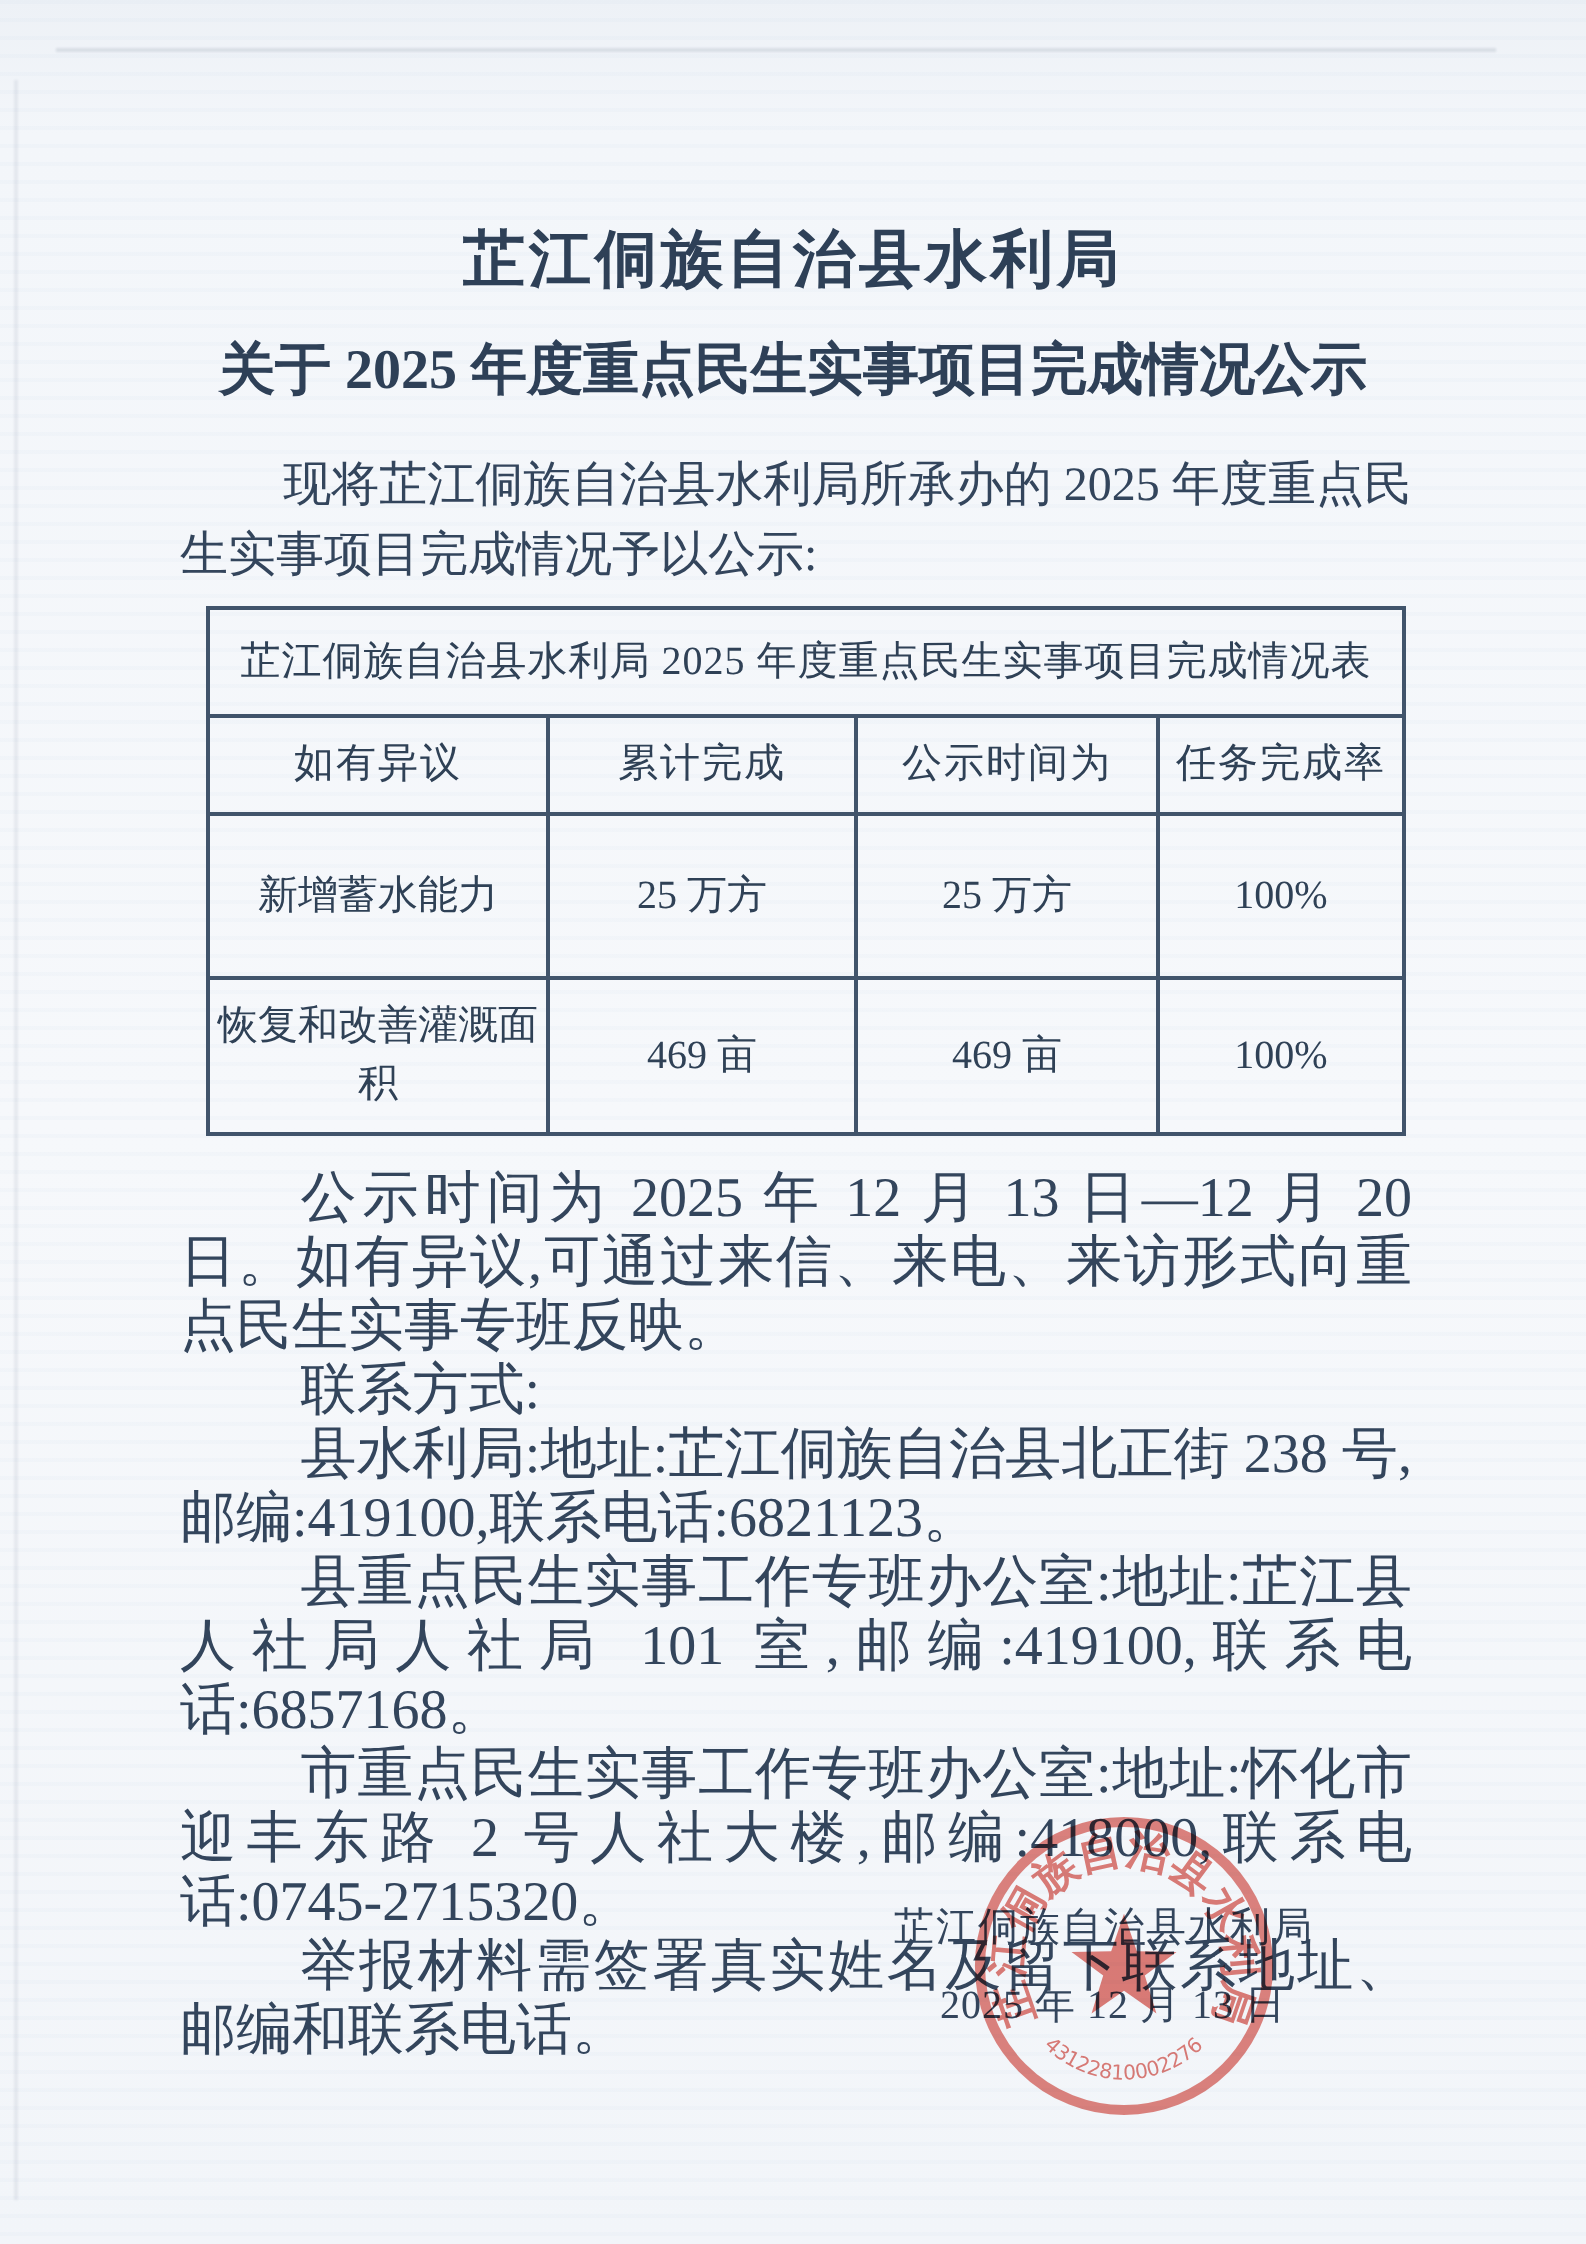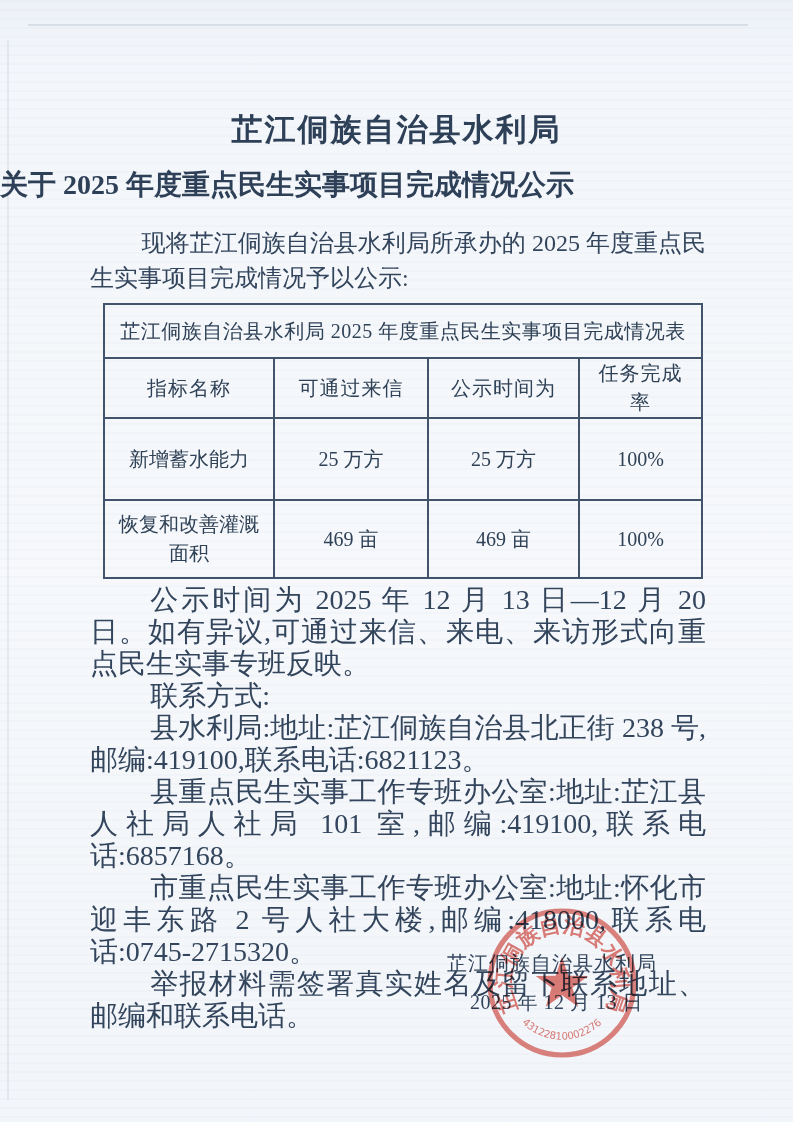--- a/index.html
+++ b/index.html
@@ -22,38 +22,38 @@
   .scan-left{position:absolute;left:7px;top:40px;width:2px;height:1060px;
     background:rgba(140,152,170,0.14);filter:blur(0.5px);}
 
   .doc-title{
     position:absolute;top:109px;left:0;width:100%;
     text-align:center;font-size:31px;font-weight:600;
     letter-spacing:2px;color:#2e4057;white-space:nowrap;
   }
   .doc-subtitle{
     position:absolute;top:166px;left:0;width:100%;
-    font-size:28px;font-weight:600;
+    text-align:center;font-size:28px;font-weight:600;
     letter-spacing:0px;color:#2e4057;white-space:nowrap;
   }
   .intro{
     position:absolute;left:90px;top:226px;width:616px;
     font-size:24px;line-height:35px;text-align:justify;
     text-indent:2.15em;color:#33455c;
   }
 
   table.report{
     position:absolute;left:103px;top:303px;width:598px;
     border-collapse:collapse;table-layout:fixed;
     font-size:20px;color:#2f4156;
   }
   table.report td{
     border:2px solid #41546b;
     text-align:center;vertical-align:middle;
-    padding:0 12px;line-height:29px;font-weight:400;margin-left:33px;
+    padding:0 1px;line-height:29px;font-weight:400;margin-left:33px;
   }
   tr.cap-row td{height:52px;letter-spacing:0.5px;}
   tr.head-row td{height:47px;letter-spacing:1px;}
   tr.data-row-1 td{height:80px;}
   tr.data-row-2 td{height:76px;}
 
   .post{
     position:absolute;left:90px;top:584px;width:616px;
     font-size:28px;line-height:32px;text-align:justify;color:#33455c;
   }
@@ -94,22 +94,22 @@
       <col style="width:170px">
         <col style="width:154px">
       <col style="width:151px">
         <col style="width:123px">
     </colgroup>
     <tbody>
       <tr class="cap-row">
         <td colspan="4">芷江侗族自治县水利局 2025 年度重点民生实事项目完成情况表</td>
       </tr>
       <tr class="head-row">
-        <td>指标名称</td>
-        <td>可通过来信</td>
+        <td>如有异议</td>
+        <td>累计完成</td>
         <td>公示时间为</td>
         <td>任务完成率</td>
       </tr>
       <tr class="data-row-1">
         <td>新增蓄水能力</td>
         <td>25 万方</td>
         <td>25 万方</td>
         <td>100%</td>
       </tr>
       <tr class="data-row-2">

